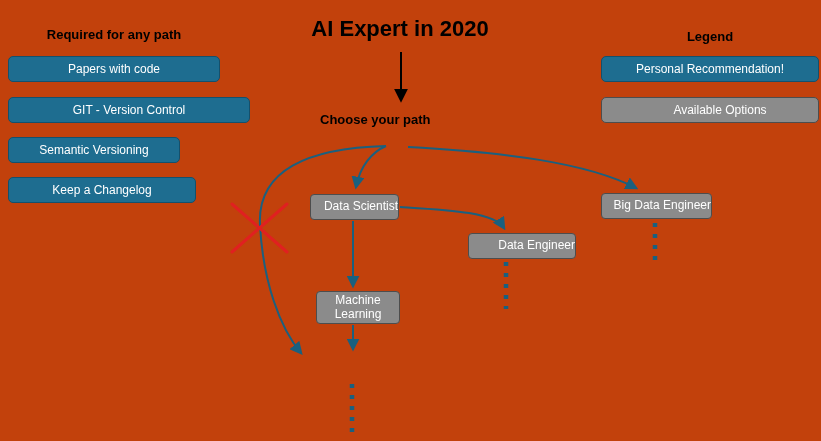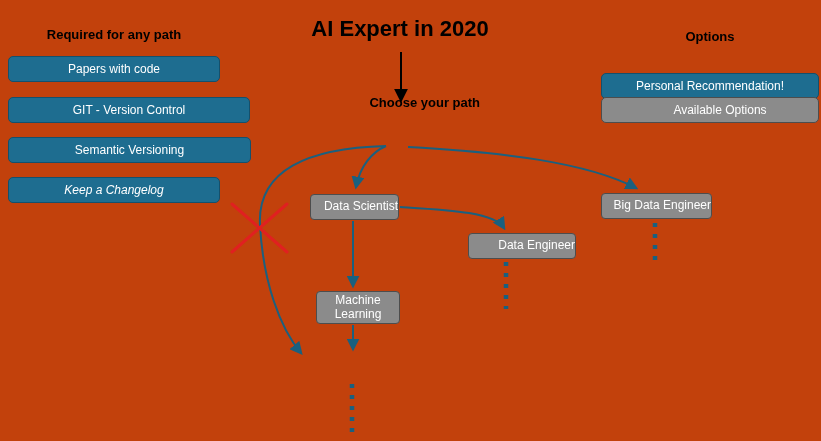--- a/index.html
+++ b/index.html
@@ -61,23 +61,23 @@
     display: flex;
     align-items: center;
     justify-content: flex-end;
     text-align: center;
     line-height: 1.15;
     box-sizing: border-box;
   }
   .choose-label {
     position: absolute;
     left: 320px;
-    top: 95px;
+    top: 112px;
     width: 160px;
-    text-align: right;
+    text-align: left;
     font-size: 13px;
     font-weight: bold;
     color: #000;
   }
   svg#wires {
     position: absolute;
     left: 0;
     top: 0;
     pointer-events: none;
   }
@@ -87,31 +87,31 @@
 
 <div id="stage">
 
   <div class="hdr" style="left:8px; top:27px; width:212px;">Required for any path</div>
   <div class="pill pill-teal" style="left:8px; top:56px; width:212px;">
     <span>Papers with code</span>
   </div>
   <div class="pill pill-teal" style="left:8px; top:97px; width:242px;">
     <span>GIT - Version Control</span>
   </div>
-  <div class="pill pill-teal" style="left:8px; top:137px; width:243px;">
+  <div class="pill pill-teal" style="left:8px; top:137px; width:172px;">
     <span>Semantic Versioning</span>
   </div>
-  <div class="pill pill-teal" style="left:8px; top:177px; width:212px;font-style:italic;">
+  <div class="pill pill-teal" style="left:8px; top:177px; width:188px;">
     <span>Keep a Changelog</span>
   </div>
 
   <div class="page-title">AI Expert in 2020</div>
 
-  <div class="hdr" style="left:601px; top:29px; width:218px;">Options</div>
-  <div class="pill pill-teal" style="left:601px; top:73px; width:218px;">
+  <div class="hdr" style="left:601px; top:29px; width:218px;">Legend</div>
+  <div class="pill pill-teal" style="left:601px; top:56px; width:218px;">
     <span>Personal Recommendation!</span>
   </div>
   <div class="pill pill-gray" style="left:601px; top:97px; width:218px;padding-left:20px;">
     <span>Available Options</span>
   </div>
 
   <div class="choose-label">Choose your path</div>
 
   <div class="node" style="left:310px; top:194px; width:89px; height:26px;">
     <span>Data Scientist</span>

